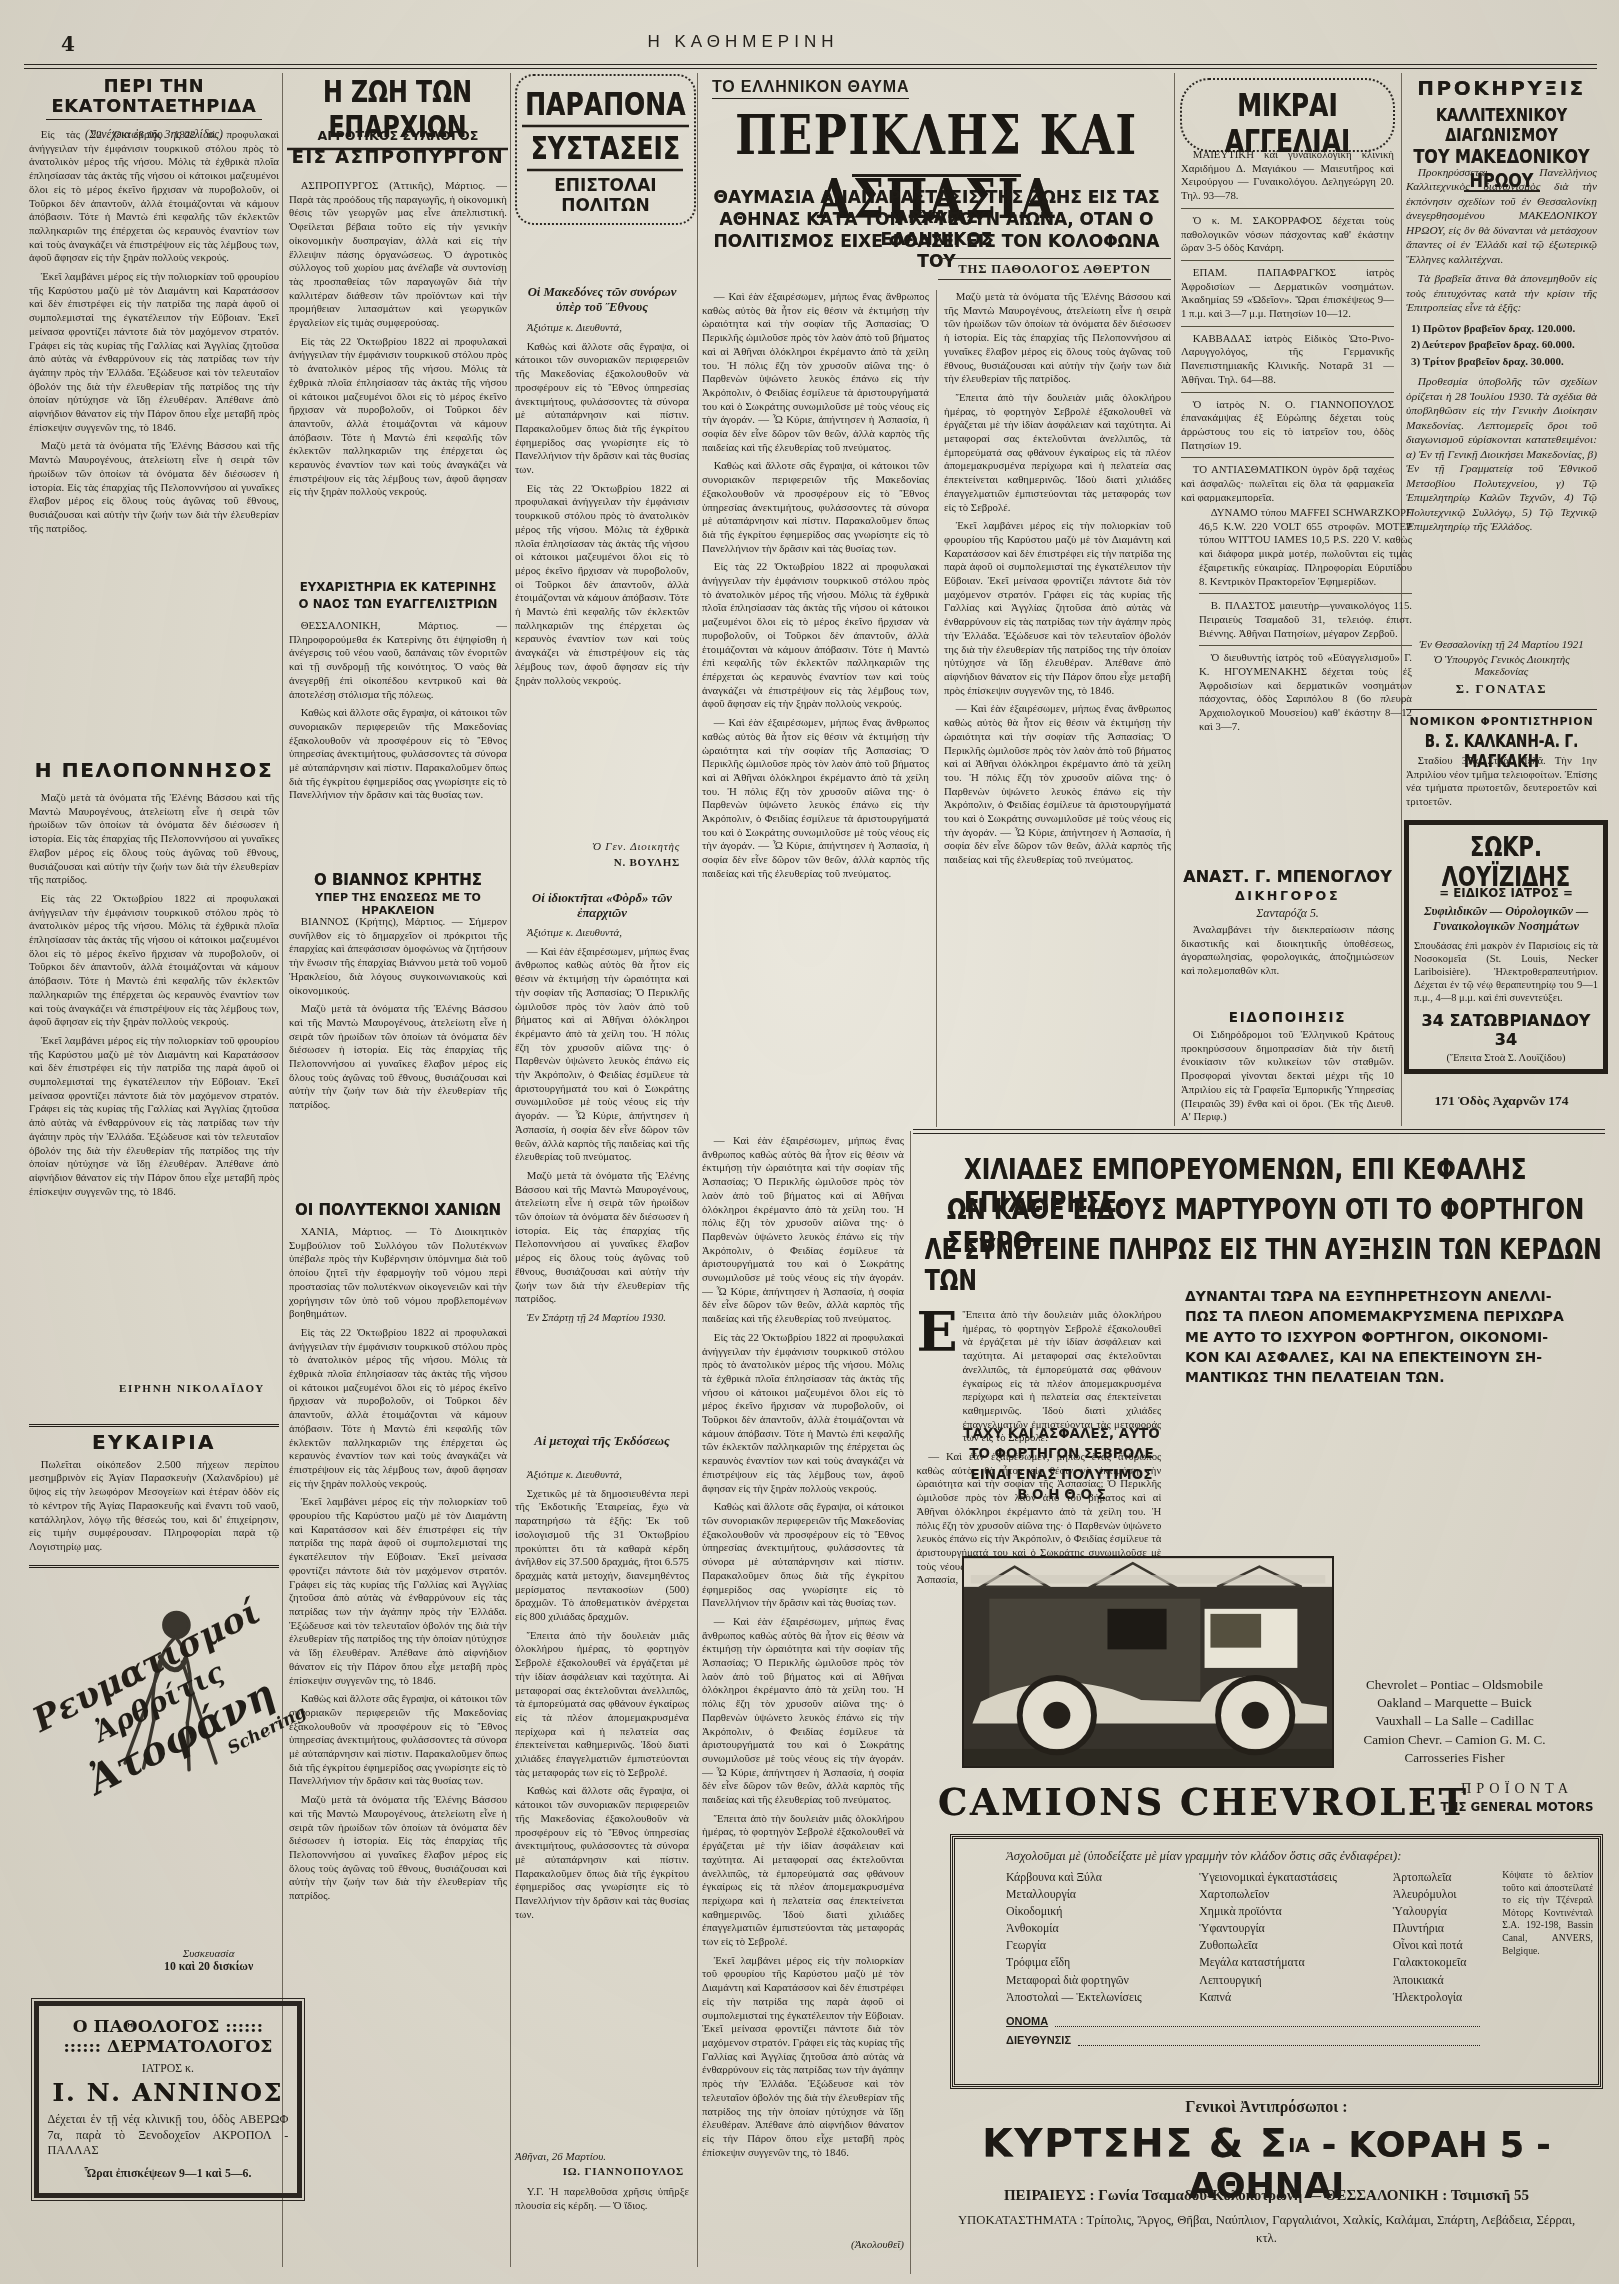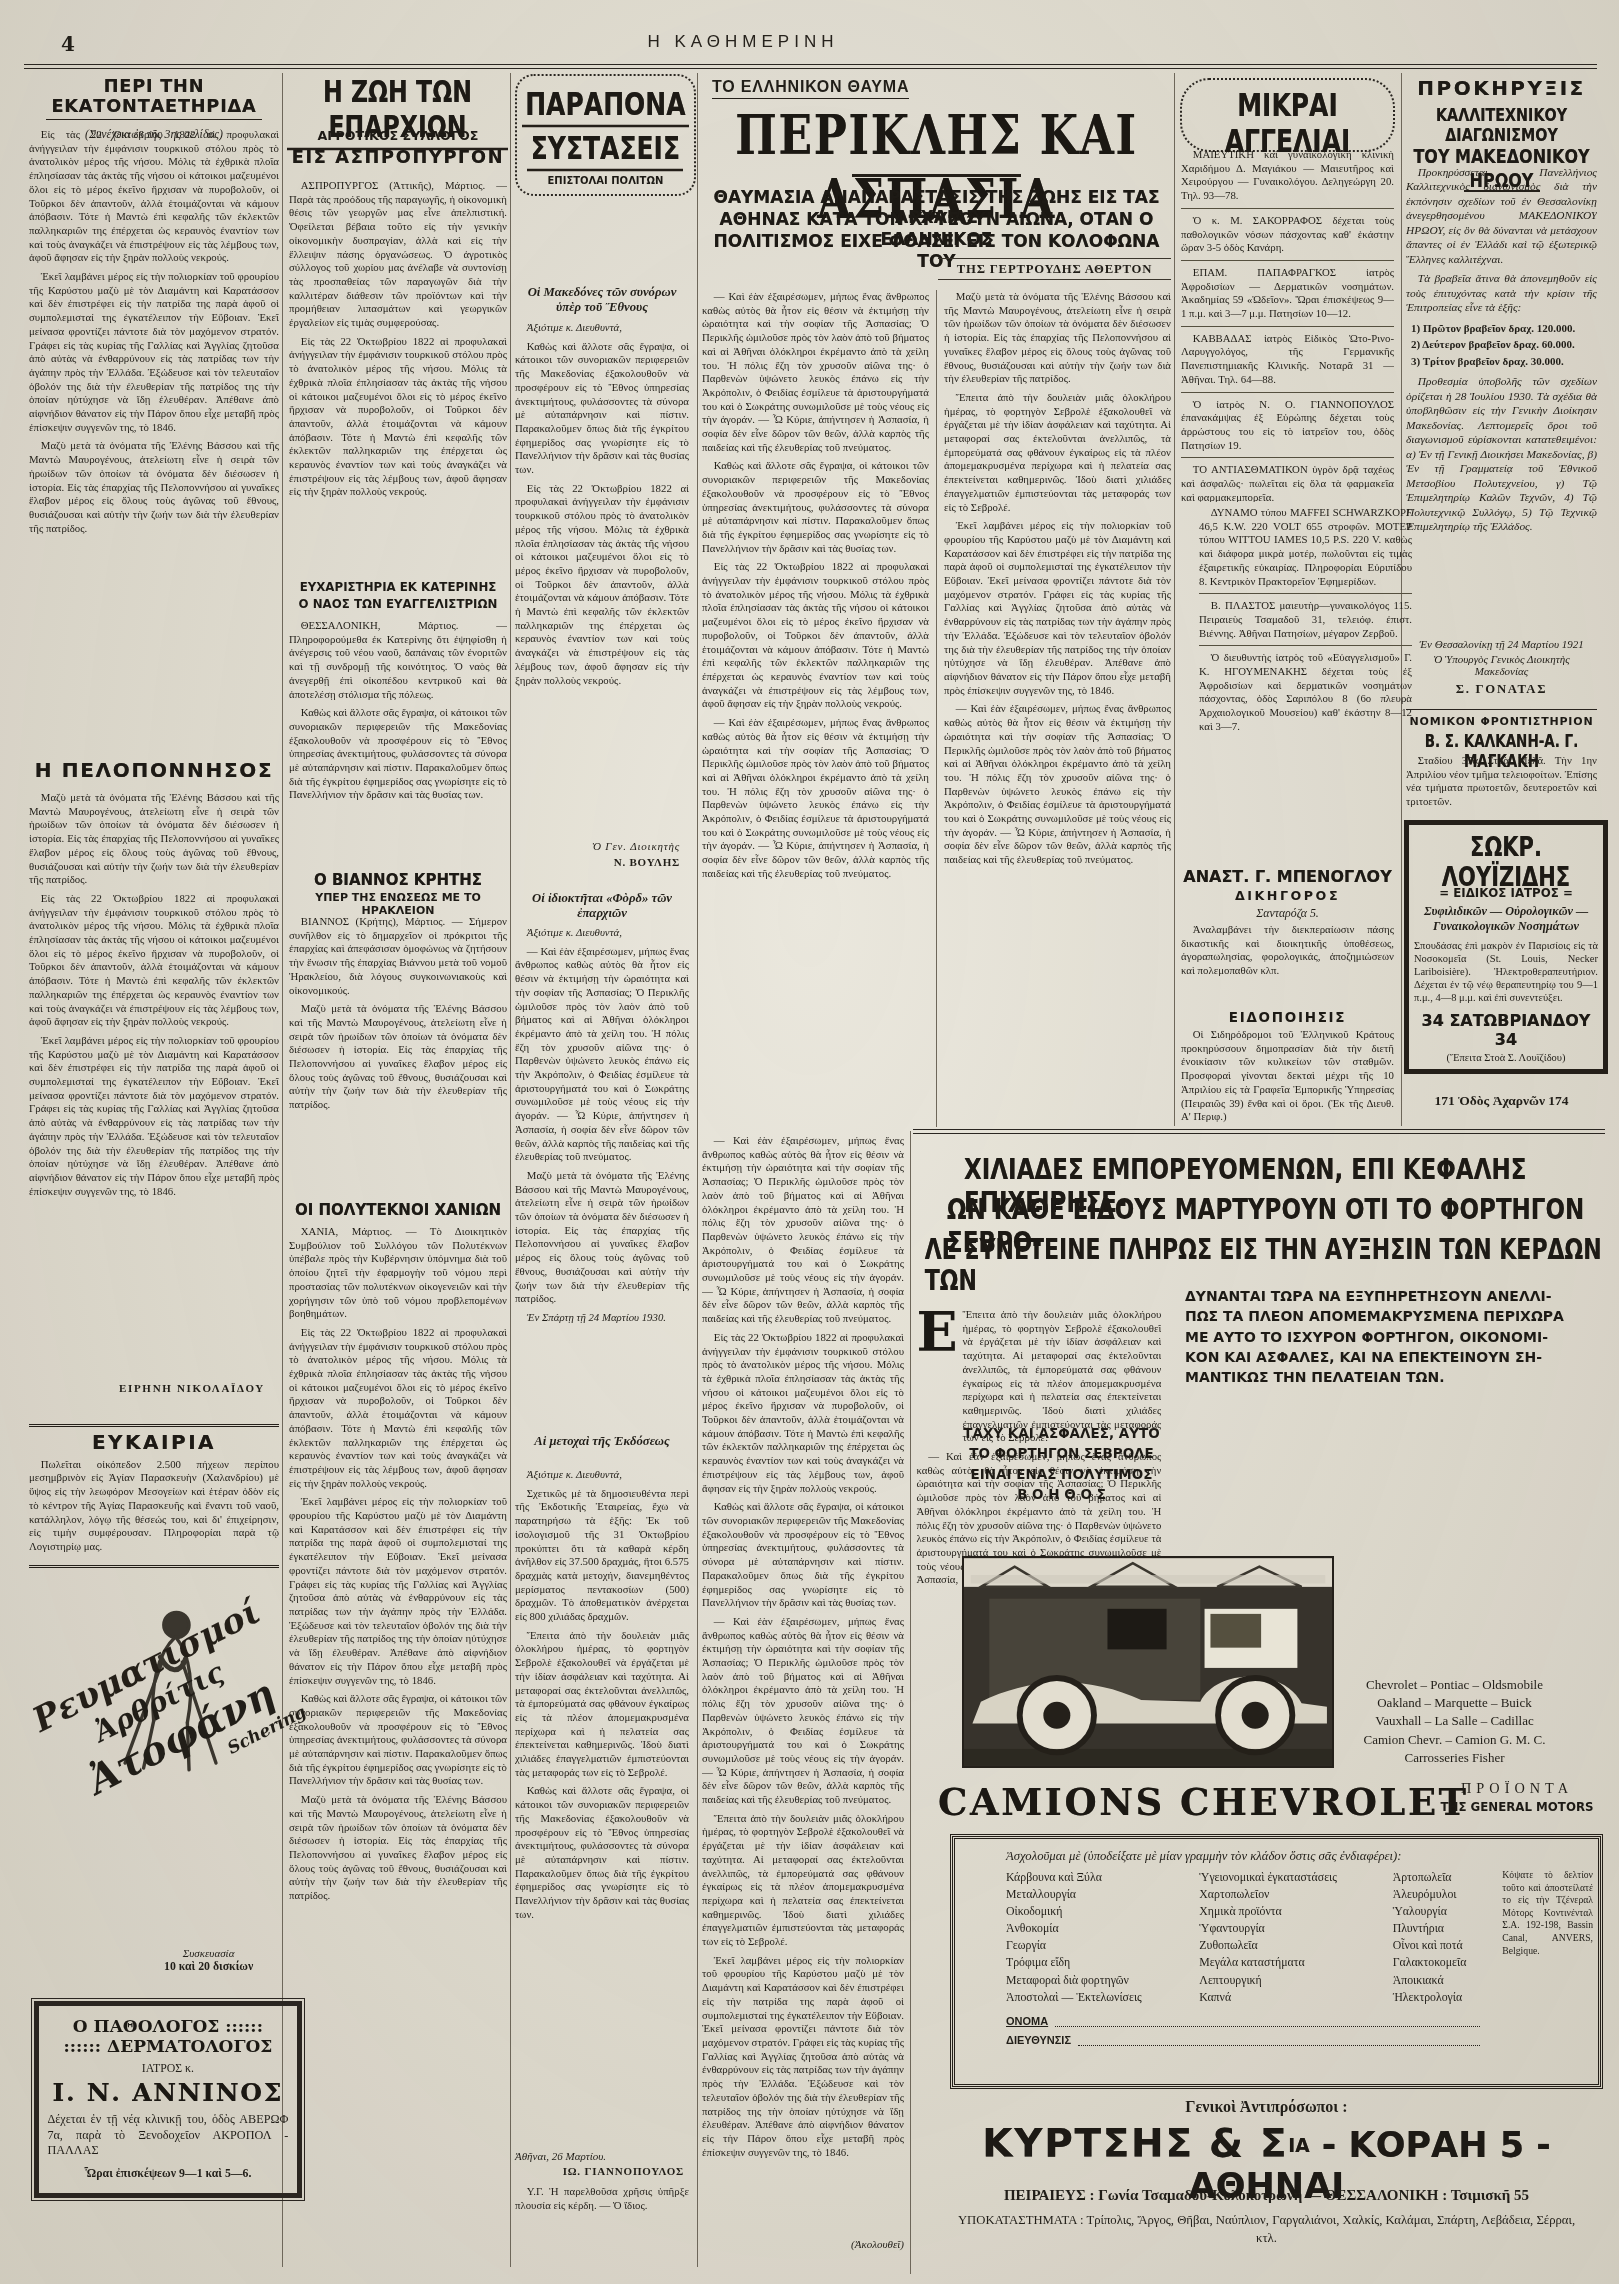--- a/index.html
+++ b/index.html
@@ -121,21 +121,21 @@
   <p class="bt">ΧΑΝΙΑ, Μάρτιος. — Τὸ Διοικητικὸν Συμβούλιον τοῦ Συλλόγου τῶν Πολυτέκνων ὑπέβαλε πρὸς τὴν Κυβέρνησιν ὑπόμνημα διὰ τοῦ ὁποίου ζητεῖ τὴν ἐφαρμογὴν τοῦ νόμου περὶ προστασίας τῶν πολυτέκνων οἰκογενειῶν καὶ τὴν χορήγησιν τῶν ὑπὸ τοῦ νόμου προβλεπομένων βοηθημάτων.</p>
   <p class="bt">Εἰς τὰς 22 Ὀκτωβρίου 1822 αἱ προφυλακαὶ ἀνήγγειλαν τὴν ἐμφάνισιν τουρκικοῦ στόλου πρὸς τὸ ἀνατολικὸν μέρος τῆς νήσου. Μόλις τὰ ἐχθρικὰ πλοῖα ἐπλησίασαν τὰς ἀκτὰς τῆς νήσου οἱ κάτοικοι μαζευμένοι ὅλοι εἰς τὸ μέρος ἐκεῖνο ἤρχισαν νὰ πυροβολοῦν, οἱ Τοῦρκοι δὲν ἀπαντοῦν, ἀλλὰ ἑτοιμάζονται νὰ κάμουν ἀπόβασιν. Τότε ἡ Μαντὼ ἐπὶ κεφαλῆς τῶν ἐκλεκτῶν παλληκαριῶν της ἐπέρχεται ὡς κεραυνὸς ἐναντίον των καὶ τοὺς ἀναγκάζει νὰ ἐπιστρέψουν εἰς τὰς λέμβους των, ἀφοῦ ἄφησαν εἰς τὴν ξηρὰν πολλοὺς νεκρούς.</p>
   <p class="bt">Ἐκεῖ λαμβάνει μέρος εἰς τὴν πολιορκίαν τοῦ φρουρίου τῆς Καρύστου μαζὺ μὲ τὸν Διαμάντη καὶ Καρατάσσον καὶ δὲν ἐπιστρέφει εἰς τὴν πατρίδα της παρὰ ἀφοῦ οἱ συμπολεμισταί της ἐγκατέλειπον τὴν Εὔβοιαν. Ἐκεῖ μείνασα φροντίζει πάντοτε διὰ τὸν μαχόμενον στρατόν. Γράφει εἰς τὰς κυρίας τῆς Γαλλίας καὶ Ἀγγλίας ζητοῦσα ἀπὸ αὐτὰς νὰ ἐνθαρρύνουν εἰς τὰς πατρίδας των τὴν ἀγάπην πρὸς τὴν Ἑλλάδα. Ἐξώδευσε καὶ τὸν τελευταῖον ὀβολόν της διὰ τὴν ἐλευθερίαν τῆς πατρίδος της τὴν ὁποίαν ηὐτύχησε νὰ ἴδῃ ἐλευθέραν. Ἀπέθανε ἀπὸ αἰφνήδιον θάνατον εἰς τὴν Πάρον ὅπου εἶχε μεταβῆ πρὸς ἐπίσκεψιν συγγενῶν της, τὸ 1846.</p>
   <p class="bt">Καθὼς καὶ ἄλλοτε σᾶς ἔγραψα, οἱ κάτοικοι τῶν συνοριακῶν περιφερειῶν τῆς Μακεδονίας ἐξακολουθοῦν νὰ προσφέρουν εἰς τὸ Ἔθνος ὑπηρεσίας ἀνεκτιμήτους, φυλάσσοντες τὰ σύνορα μὲ αὐταπάρνησιν καὶ πίστιν. Παρακαλοῦμεν ὅπως διὰ τῆς ἐγκρίτου ἐφημερίδος σας γνωρίσητε εἰς τὸ Πανελλήνιον τὴν δρᾶσιν καὶ τὰς θυσίας των.</p>
   <p class="bt">Μαζὺ μετὰ τὰ ὀνόματα τῆς Ἑλένης Βάσσου καὶ τῆς Μαντὼ Μαυρογένους, ἀτελείωτη εἶνε ἡ σειρὰ τῶν ἡρωίδων τῶν ὁποίων τὰ ὀνόματα δὲν διέσωσεν ἡ ἱστορία. Εἰς τὰς ἐπαρχίας τῆς Πελοποννήσου αἱ γυναῖκες ἔλαβον μέρος εἰς ὅλους τοὺς ἀγῶνας τοῦ ἔθνους, θυσιάζουσαι καὶ αὐτὴν τὴν ζωήν των διὰ τὴν ἐλευθερίαν τῆς πατρίδος.</p>
 </div>
 
 <div class="abs dotbox ctr" style="left:515px;top:74px;width:170px;padding:10px 3.4px 8.4px;">
   <div class="hc ink tall" style="font-size:25px;border-bottom:2.5px solid #241f19;display:inline-block;padding:0 3.4px 1.7px;">ΠΑΡΑΠΟΝΑ</div>
   <div class="hc ink tall" style="font-size:25px;border-bottom:2.5px solid #241f19;display:inline-block;padding:0 3.4px 1.7px;margin-top:11.8px;">ΣΥΣΤΑΣΕΙΣ</div>
-  <div class="hc" style="font-size:10px;margin-top:11.8px;">ΕΠΙΣΤΟΛΑΙ ΠΟΛΙΤΩΝ</div>
+  <div class="hc" style="font-size:17px;margin-top:11.8px;">ΕΠΙΣΤΟΛΑΙ ΠΟΛΙΤΩΝ</div>
 </div>
 <div class="abs ctr it" style="left:515px;top:285px;width:174px;font:italic 700 12.7px 'Liberation Serif',serif;">Οἱ Μακεδόνες τῶν συνόρων ὑπὲρ τοῦ Ἔθνους</div>
 <div class="blk" style="left:515px;top:321px;width:174px;height:516px;">
   <p class="bt it">Ἀξιότιμε κ. Διευθυντά,</p>
   <p class="bt">Καθὼς καὶ ἄλλοτε σᾶς ἔγραψα, οἱ κάτοικοι τῶν συνοριακῶν περιφερειῶν τῆς Μακεδονίας ἐξακολουθοῦν νὰ προσφέρουν εἰς τὸ Ἔθνος ὑπηρεσίας ἀνεκτιμήτους, φυλάσσοντες τὰ σύνορα μὲ αὐταπάρνησιν καὶ πίστιν. Παρακαλοῦμεν ὅπως διὰ τῆς ἐγκρίτου ἐφημερίδος σας γνωρίσητε εἰς τὸ Πανελλήνιον τὴν δρᾶσιν καὶ τὰς θυσίας των.</p>
   <p class="bt">Εἰς τὰς 22 Ὀκτωβρίου 1822 αἱ προφυλακαὶ ἀνήγγειλαν τὴν ἐμφάνισιν τουρκικοῦ στόλου πρὸς τὸ ἀνατολικὸν μέρος τῆς νήσου. Μόλις τὰ ἐχθρικὰ πλοῖα ἐπλησίασαν τὰς ἀκτὰς τῆς νήσου οἱ κάτοικοι μαζευμένοι ὅλοι εἰς τὸ μέρος ἐκεῖνο ἤρχισαν νὰ πυροβολοῦν, οἱ Τοῦρκοι δὲν ἀπαντοῦν, ἀλλὰ ἑτοιμάζονται νὰ κάμουν ἀπόβασιν. Τότε ἡ Μαντὼ ἐπὶ κεφαλῆς τῶν ἐκλεκτῶν παλληκαριῶν της ἐπέρχεται ὡς κεραυνὸς ἐναντίον των καὶ τοὺς ἀναγκάζει νὰ ἐπιστρέψουν εἰς τὰς λέμβους των, ἀφοῦ ἄφησαν εἰς τὴν ξηρὰν πολλοὺς νεκρούς.</p>
 </div>
 <div class="abs sig" style="left:515px;top:840px;width:165px;font-weight:400;font-style:italic;">Ὁ Γεν. Διοικητὴς</div>
 <div class="abs sig" style="left:515px;top:856px;width:165px;">Ν. ΒΟΥΛΗΣ</div>
 
@@ -159,21 +159,21 @@
 <div class="blk" style="left:515px;top:2185px;width:174px;height:84px;">
   <p class="bt">Υ.Γ. Ἡ παρελθοῦσα χρῆσις ὑπῆρξε πλουσία εἰς κέρδη. — Ὁ ἴδιος.</p>
 </div>
 
 <div class="abs" style="left:712px;top:78px;font:700 16px 'Liberation Sans',sans-serif;letter-spacing:0.8px;border-bottom:1.7px solid #241f19;padding-bottom:1.7px;">ΤΟ ΕΛΛΗΝΙΚΟΝ ΘΑΥΜΑ</div>
 <div class="abs hs ink tall" style="left:702px;top:103px;width:469px;text-align:center;font-size:44px;letter-spacing:1.7px;">ΠΕΡΙΚΛΗΣ ΚΑΙ ΑΣΠΑΣΙΑ</div>
 <div class="abs" style="left:852px;top:174px;width:169px;border-top:3.4px solid #241f19;"></div>
 <div class="abs hc ink" style="left:702px;top:187px;width:469px;text-align:center;font-size:17px;">ΘΑΥΜΑΣΙΑ ΑΝΑΠΑΡΑΣΤΑΣΙΣ ΤΗΣ ΖΩΗΣ ΕΙΣ ΤΑΣ ΑΡΧΑΙΑΣ</div>
 <div class="abs hc ink" style="left:702px;top:209px;width:469px;text-align:center;font-size:17px;">ΑΘΗΝΑΣ ΚΑΤΑ ΤΟΝ ΧΡΥΣΟΥΝ ΑΙΩΝΑ, ΟΤΑΝ Ο ΕΛΛΗΝΙΚΟΣ</div>
 <div class="abs hc ink" style="left:702px;top:231px;width:469px;text-align:center;font-size:17px;">ΠΟΛΙΤΙΣΜΟΣ ΕΙΧΕ ΦΘΑΣΕΙ ΕΙΣ ΤΟΝ ΚΟΛΟΦΩΝΑ ΤΟΥ</div>
-<div class="abs" style="left:702px;top:258px;width:469px;text-align:center;font:700 12.7px 'Liberation Serif',serif;letter-spacing:0.8px;border-top:0.8px solid #3a352c;border-bottom:0.8px solid #3a352c;padding:2.5px 0;margin:0 118px 0 118px;width:233px;left:820px;">ΤΗΣ ΓΕΡΤΡΟΥΔΗΣ ΑΘΕΡΤΟΝ</div>
+<div class="abs" style="left:702px;top:258px;width:469px;text-align:center;font:700 12.7px 'Liberation Serif',serif;letter-spacing:0.8px;border-top:0.8px solid #3a352c;border-bottom:0.8px solid #3a352c;padding:2.5px 0;margin:0 118px 0 118px;width:233px;left:820px;">ΤΗΣ ΠΑΘΟΛΟΓΟΣ ΑΘΕΡΤΟΝ</div>
 
 <div class="blk" style="left:702px;top:290px;width:469px;height:837px;column-count:2;column-gap:15px;column-rule:0.8px solid #6e675a;">
   <p class="bt">— Καὶ ἐὰν ἐξαιρέσωμεν, μήπως ἔνας ἄνθρωπος καθὼς αὐτὸς θὰ ἦτον εἰς θέσιν νὰ ἐκτιμήσῃ τὴν ὡραιότητα καὶ τὴν σοφίαν τῆς Ἀσπασίας; Ὁ Περικλῆς ὡμιλοῦσε πρὸς τὸν λαὸν ἀπὸ τοῦ βήματος καὶ αἱ Ἀθῆναι ὁλόκληροι ἐκρέμαντο ἀπὸ τὰ χείλη του. Ἡ πόλις ἔζη τὸν χρυσοῦν αἰῶνα της· ὁ Παρθενὼν ὑψώνετο λευκὸς ἐπάνω εἰς τὴν Ἀκρόπολιν, ὁ Φειδίας ἐσμίλευε τὰ ἀριστουργήματά του καὶ ὁ Σωκράτης συνωμιλοῦσε μὲ τοὺς νέους εἰς τὴν ἀγοράν. — Ὦ Κύριε, ἀπήντησεν ἡ Ἀσπασία, ἡ σοφία δὲν εἶνε δῶρον τῶν θεῶν, ἀλλὰ καρπὸς τῆς παιδείας καὶ τῆς ἐλευθερίας τοῦ πνεύματος.</p>
   <p class="bt">Καθὼς καὶ ἄλλοτε σᾶς ἔγραψα, οἱ κάτοικοι τῶν συνοριακῶν περιφερειῶν τῆς Μακεδονίας ἐξακολουθοῦν νὰ προσφέρουν εἰς τὸ Ἔθνος ὑπηρεσίας ἀνεκτιμήτους, φυλάσσοντες τὰ σύνορα μὲ αὐταπάρνησιν καὶ πίστιν. Παρακαλοῦμεν ὅπως διὰ τῆς ἐγκρίτου ἐφημερίδος σας γνωρίσητε εἰς τὸ Πανελλήνιον τὴν δρᾶσιν καὶ τὰς θυσίας των.</p>
   <p class="bt">Εἰς τὰς 22 Ὀκτωβρίου 1822 αἱ προφυλακαὶ ἀνήγγειλαν τὴν ἐμφάνισιν τουρκικοῦ στόλου πρὸς τὸ ἀνατολικὸν μέρος τῆς νήσου. Μόλις τὰ ἐχθρικὰ πλοῖα ἐπλησίασαν τὰς ἀκτὰς τῆς νήσου οἱ κάτοικοι μαζευμένοι ὅλοι εἰς τὸ μέρος ἐκεῖνο ἤρχισαν νὰ πυροβολοῦν, οἱ Τοῦρκοι δὲν ἀπαντοῦν, ἀλλὰ ἑτοιμάζονται νὰ κάμουν ἀπόβασιν. Τότε ἡ Μαντὼ ἐπὶ κεφαλῆς τῶν ἐκλεκτῶν παλληκαριῶν της ἐπέρχεται ὡς κεραυνὸς ἐναντίον των καὶ τοὺς ἀναγκάζει νὰ ἐπιστρέψουν εἰς τὰς λέμβους των, ἀφοῦ ἄφησαν εἰς τὴν ξηρὰν πολλοὺς νεκρούς.</p>
   <p class="bt">— Καὶ ἐὰν ἐξαιρέσωμεν, μήπως ἔνας ἄνθρωπος καθὼς αὐτὸς θὰ ἦτον εἰς θέσιν νὰ ἐκτιμήσῃ τὴν ὡραιότητα καὶ τὴν σοφίαν τῆς Ἀσπασίας; Ὁ Περικλῆς ὡμιλοῦσε πρὸς τὸν λαὸν ἀπὸ τοῦ βήματος καὶ αἱ Ἀθῆναι ὁλόκληροι ἐκρέμαντο ἀπὸ τὰ χείλη του. Ἡ πόλις ἔζη τὸν χρυσοῦν αἰῶνα της· ὁ Παρθενὼν ὑψώνετο λευκὸς ἐπάνω εἰς τὴν Ἀκρόπολιν, ὁ Φειδίας ἐσμίλευε τὰ ἀριστουργήματά του καὶ ὁ Σωκράτης συνωμιλοῦσε μὲ τοὺς νέους εἰς τὴν ἀγοράν. — Ὦ Κύριε, ἀπήντησεν ἡ Ἀσπασία, ἡ σοφία δὲν εἶνε δῶρον τῶν θεῶν, ἀλλὰ καρπὸς τῆς παιδείας καὶ τῆς ἐλευθερίας τοῦ πνεύματος.</p>
   <p class="bt">Μαζὺ μετὰ τὰ ὀνόματα τῆς Ἑλένης Βάσσου καὶ τῆς Μαντὼ Μαυρογένους, ἀτελείωτη εἶνε ἡ σειρὰ τῶν ἡρωίδων τῶν ὁποίων τὰ ὀνόματα δὲν διέσωσεν ἡ ἱστορία. Εἰς τὰς ἐπαρχίας τῆς Πελοποννήσου αἱ γυναῖκες ἔλαβον μέρος εἰς ὅλους τοὺς ἀγῶνας τοῦ ἔθνους, θυσιάζουσαι καὶ αὐτὴν τὴν ζωήν των διὰ τὴν ἐλευθερίαν τῆς πατρίδος.</p>
   <p class="bt">Ἔπειτα ἀπὸ τὴν δουλειὰν μιᾶς ὁλοκλήρου ἡμέρας, τὸ φορτηγὸν Σεβρολὲ ἐξακολουθεῖ νὰ ἐργάζεται μὲ τὴν ἰδίαν ἀσφάλειαν καὶ ταχύτητα. Αἱ μεταφοραί σας ἐκτελοῦνται ἀνελλιπῶς, τὰ ἐμπορεύματά σας φθάνουν ἐγκαίρως εἰς τὰ πλέον ἀπομεμακρυσμένα περίχωρα καὶ ἡ πελατεία σας ἐπεκτείνεται καθημερινῶς. Ἰδοὺ διατὶ χιλιάδες ἐπαγγελματιῶν ἐμπιστεύονται τὰς μεταφοράς των εἰς τὸ Σεβρολέ.</p>
   <p class="bt">Ἐκεῖ λαμβάνει μέρος εἰς τὴν πολιορκίαν τοῦ φρουρίου τῆς Καρύστου μαζὺ μὲ τὸν Διαμάντη καὶ Καρατάσσον καὶ δὲν ἐπιστρέφει εἰς τὴν πατρίδα της παρὰ ἀφοῦ οἱ συμπολεμισταί της ἐγκατέλειπον τὴν Εὔβοιαν. Ἐκεῖ μείνασα φροντίζει πάντοτε διὰ τὸν μαχόμενον στρατόν. Γράφει εἰς τὰς κυρίας τῆς Γαλλίας καὶ Ἀγγλίας ζητοῦσα ἀπὸ αὐτὰς νὰ ἐνθαρρύνουν εἰς τὰς πατρίδας των τὴν ἀγάπην πρὸς τὴν Ἑλλάδα. Ἐξώδευσε καὶ τὸν τελευταῖον ὀβολόν της διὰ τὴν ἐλευθερίαν τῆς πατρίδος της τὴν ὁποίαν ηὐτύχησε νὰ ἴδῃ ἐλευθέραν. Ἀπέθανε ἀπὸ αἰφνήδιον θάνατον εἰς τὴν Πάρον ὅπου εἶχε μεταβῆ πρὸς ἐπίσκεψιν συγγενῶν της, τὸ 1846.</p>
   <p class="bt">— Καὶ ἐὰν ἐξαιρέσωμεν, μήπως ἔνας ἄνθρωπος καθὼς αὐτὸς θὰ ἦτον εἰς θέσιν νὰ ἐκτιμήσῃ τὴν ὡραιότητα καὶ τὴν σοφίαν τῆς Ἀσπασίας; Ὁ Περικλῆς ὡμιλοῦσε πρὸς τὸν λαὸν ἀπὸ τοῦ βήματος καὶ αἱ Ἀθῆναι ὁλόκληροι ἐκρέμαντο ἀπὸ τὰ χείλη του. Ἡ πόλις ἔζη τὸν χρυσοῦν αἰῶνα της· ὁ Παρθενὼν ὑψώνετο λευκὸς ἐπάνω εἰς τὴν Ἀκρόπολιν, ὁ Φειδίας ἐσμίλευε τὰ ἀριστουργήματά του καὶ ὁ Σωκράτης συνωμιλοῦσε μὲ τοὺς νέους εἰς τὴν ἀγοράν. — Ὦ Κύριε, ἀπήντησεν ἡ Ἀσπασία, ἡ σοφία δὲν εἶνε δῶρον τῶν θεῶν, ἀλλὰ καρπὸς τῆς παιδείας καὶ τῆς ἐλευθερίας τοῦ πνεύματος.</p>

